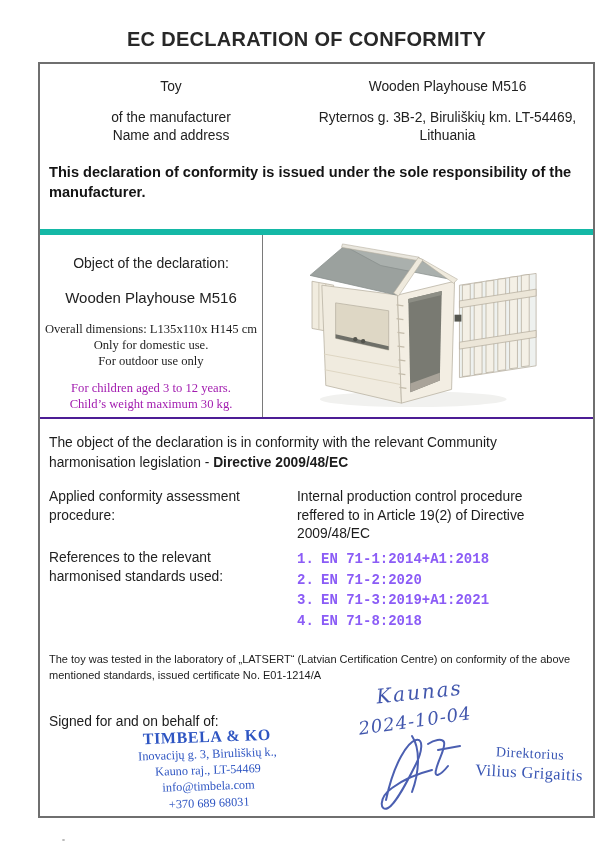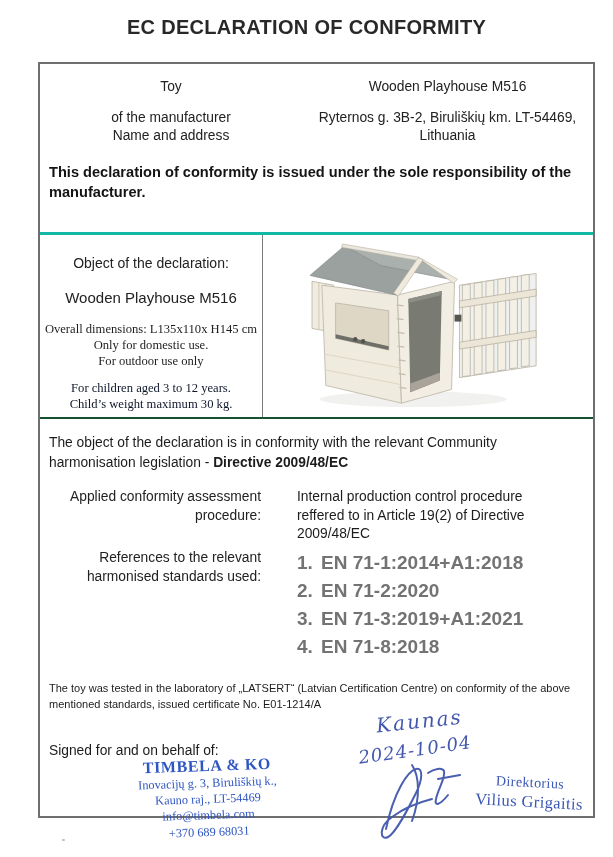--- a/index.html
+++ b/index.html
@@ -1,54 +1,54 @@
 <!DOCTYPE html>
 <html><head>
 <meta charset="utf-8">
 <style>
   * { margin:0; padding:0; box-sizing:border-box; }
   html,body { background:#ffffff; }
   body { font-family:"Liberation Sans", sans-serif; color:#1c1c1c; }
   .page { position:relative; width:613px; height:857px; background:#ffffff; overflow:hidden; }
 
-  .title { position:absolute; top:16px; left:0; width:100%; text-align:center;
+  .title { position:absolute; top:28px; left:0; width:100%; text-align:center;
            font-size:20px; font-weight:bold; letter-spacing:.3px; color:#282828; }
 
   .doc-table { position:absolute; left:38px; top:62px; width:557px; height:756px;
                border:2px solid #6f6f6f; background:#fff; }
 
   
-  .sec1 { height:171px; border-bottom:3px solid #14b8a6; padding-top:14px; }
+  .sec1 { height:171px; border-bottom:6px solid #14b8a6; padding-top:14px; }
   .id-row { display:grid; grid-template-columns:262px 1fr; }
   .id-row + .id-row { margin-top:13px; }
   .id-label, .id-value { text-align:center; font-size:13.8px; line-height:1.3; color:#222; }
   .responsibility { margin-top:17px; padding:0 9px; font-size:14.6px; font-weight:bold;
                     line-height:1.42; color:#141414; }
 
   
-  .sec2 { height:184px; border-bottom:2px solid #14532d; display:flex; }
+  .sec2 { height:184px; border-bottom:2px solid #4c1d95; display:flex; }
   .obj-left { width:223px; border-right:1.5px solid #7a7a7a; text-align:center; padding-top:20px; }
   .obj-heading { font-size:14px; color:#222; }
   .obj-name { margin-top:18px; font-size:15px; color:#222; }
   .obj-serif { margin-top:15px; font-family:"Liberation Serif", serif; font-size:12.6px;
                line-height:1.28; color:#1e1e1e; }
   .obj-serif2 { margin-top:11px; font-family:"Liberation Serif", serif; font-size:12.6px;
-                line-height:1.28; color:#0f172a; }
+                line-height:1.28; color:#a21caf; }
   .obj-right { flex:1; display:flex; align-items:center; justify-content:center; }
 
   
   .sec3 { position:relative; height:397px; }
   .conformity-p { padding:14px 10px 0 9px; font-size:13.8px; line-height:1.45; color:#1c1c1c; }
   .lv-grid { display:grid; grid-template-columns:212px 1fr; column-gap:36px;
              padding:0 10px 0 9px; margin-top:15px; }
-  .lv-label { text-align:right; font-size:13.8px; line-height:1.35; color:#222; }
+  .lv-label { text-align:left; font-size:13.8px; line-height:1.35; color:#222; }
   .lv-value { font-size:13.8px; line-height:1.35; max-width:262px; color:#1c1c1c; }
   .lv-row2-label { margin-top:5px; }
   .standards { margin-top:5px; }
-  .std-line { font-weight:bold; font-size:19px; line-height:1.48; color:#737373; }
+  .std-line { font-weight:bold; font-size:14px; line-height:1.48; color:#8b5cf6;font-family:Liberation Mono, monospace; }
   .std-num { display:inline-block; width:24px; }
   .testing-p { margin-top:20px; padding:0 10px 0 9px; font-size:11px; line-height:1.45; }
 
   .sig-block { position:relative; height:160px; margin-top:4px; }
   .signed-label { position:absolute; left:9px; top:26px; font-size:13.8px; }
 
   .stamp { position:absolute; left:58px; top:40px; width:220px; text-align:center;
            transform:rotate(-2deg); font-family:"Liberation Serif", serif; }
   .stamp-company { font-weight:bold; font-size:16px; letter-spacing:.6px; }
   .stamp-line { font-size:12.3px; line-height:1.32; }

